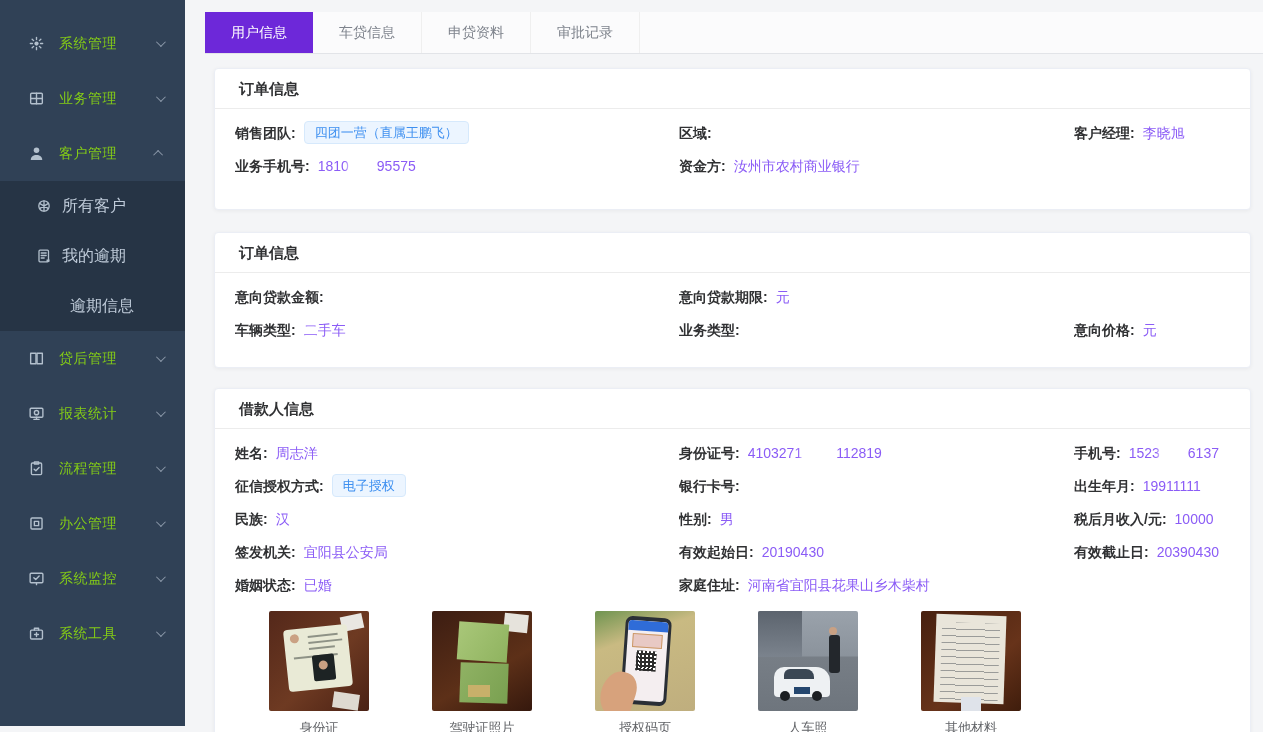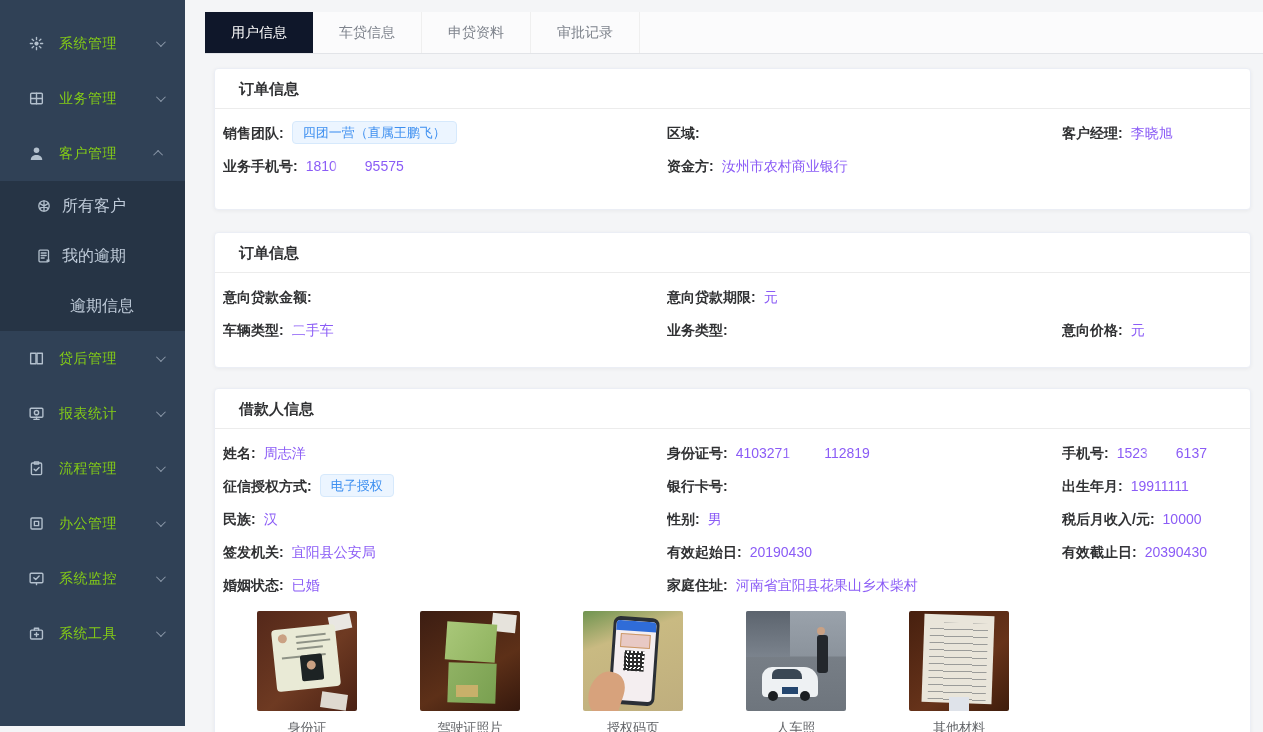--- a/index.html
+++ b/index.html
@@ -42,37 +42,37 @@
   .tabs-row {
     position:absolute; left:205px; right:0; top:12px; height:42px;
     display:flex; align-items:stretch;
     background:#fbfbfc; border-bottom:1px solid #e2e4e8;
   }
   .tab {
     display:flex; align-items:center; padding:0 26px;
     font-size:14px; color:#7e838c; cursor:pointer;
     border-right:1px solid #efefef;
   }
-  .tab.active { background:#0f172a; color:#fff; border-right:none; }
+  .tab.active { background:#6d28d9; color:#fff; border-right:none; }
 
   
   .card {
     position:absolute; left:214px; right:12px;
     background:#fff; border:1px solid #ebeef5; border-radius:4px;
     box-shadow:0 1px 4px rgba(0,0,0,.05);
   }
   .card-1 { top:68px;  height:142px; }
   .card-2 { top:232px; height:136px; }
   .card-3 { top:388px; height:420px; }
   .card-header {
     height:40px; line-height:40px; padding:0 24px;
     font-size:15px; font-weight:bold; color:#303133;
     border-bottom:1px solid #ececec;
   }
-  .card-body { padding:12px 24px 0 8px; }
+  .card-body { padding:12px 24px 0 20px; }
   .frow {
     display:grid; grid-template-columns:444px 395px 1fr;
     margin-bottom:9px; line-height:24px;
   }
   .field { white-space:nowrap; overflow:hidden; }
   .flabel { font-weight:bold; color:#303133; }
   .fvalue { color:#8b5cf6; margin-left:8px; }
   .tag {
     display:inline-block; margin-left:8px; padding:2px 10px;
     background:#ecf5ff; border:1px solid #d6e9fc; border-radius:4px;

